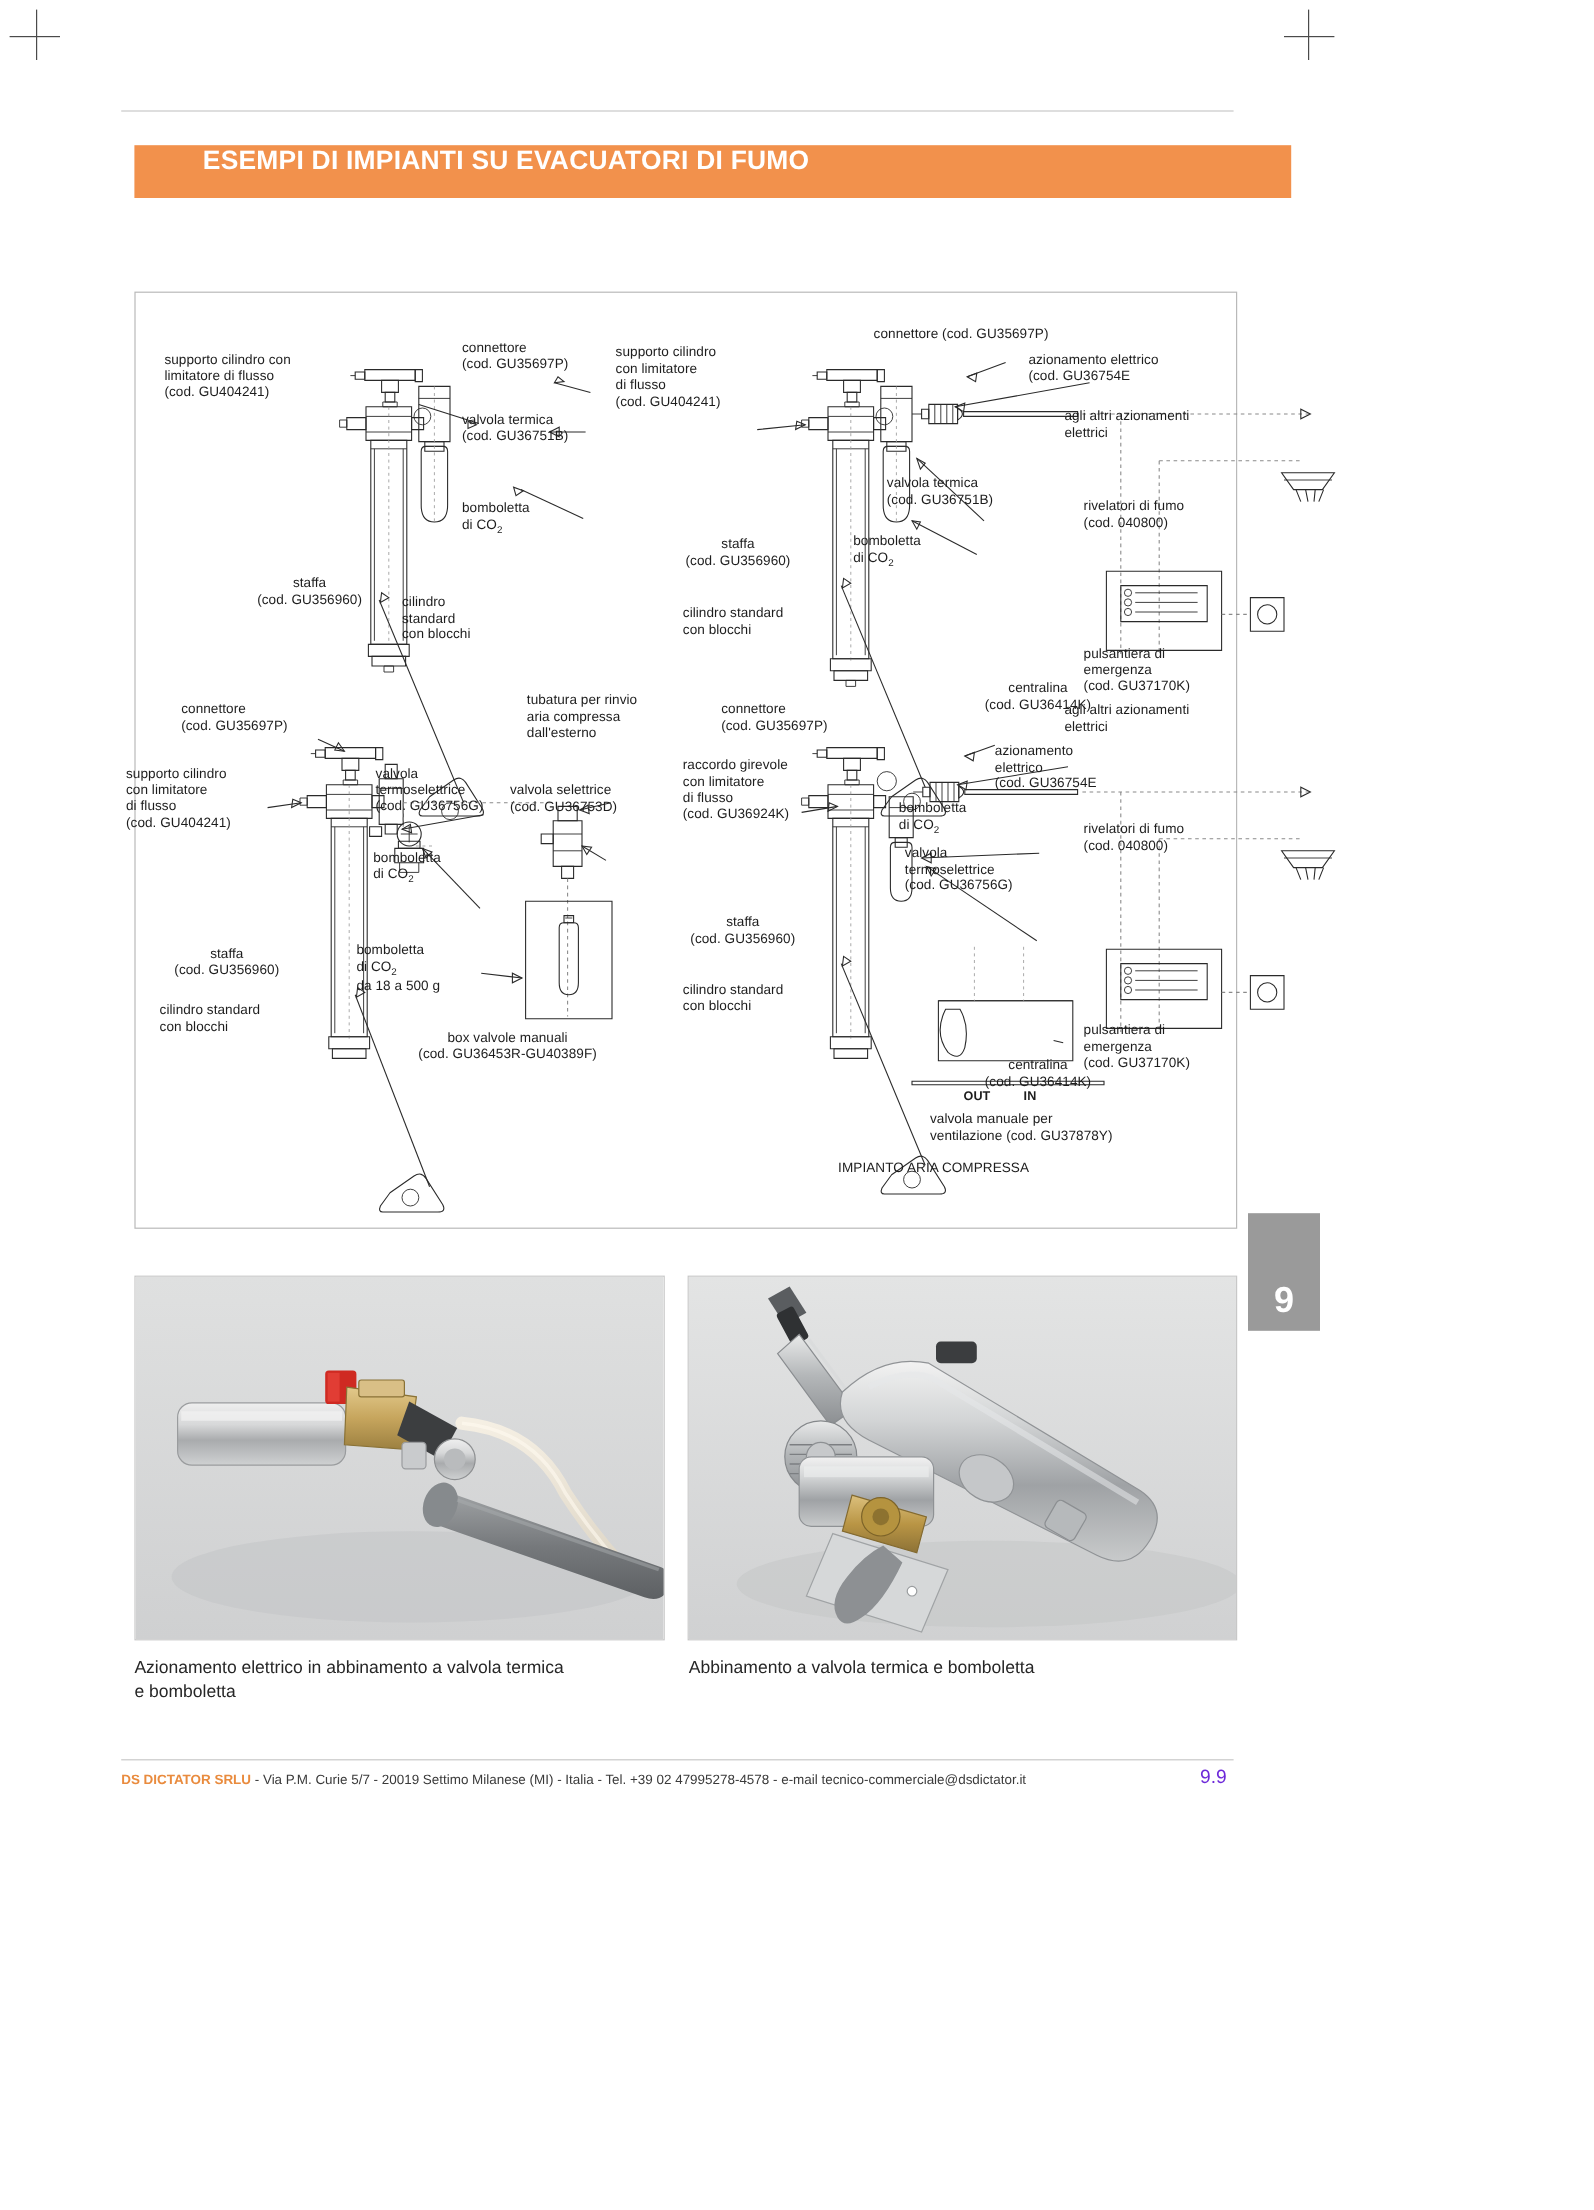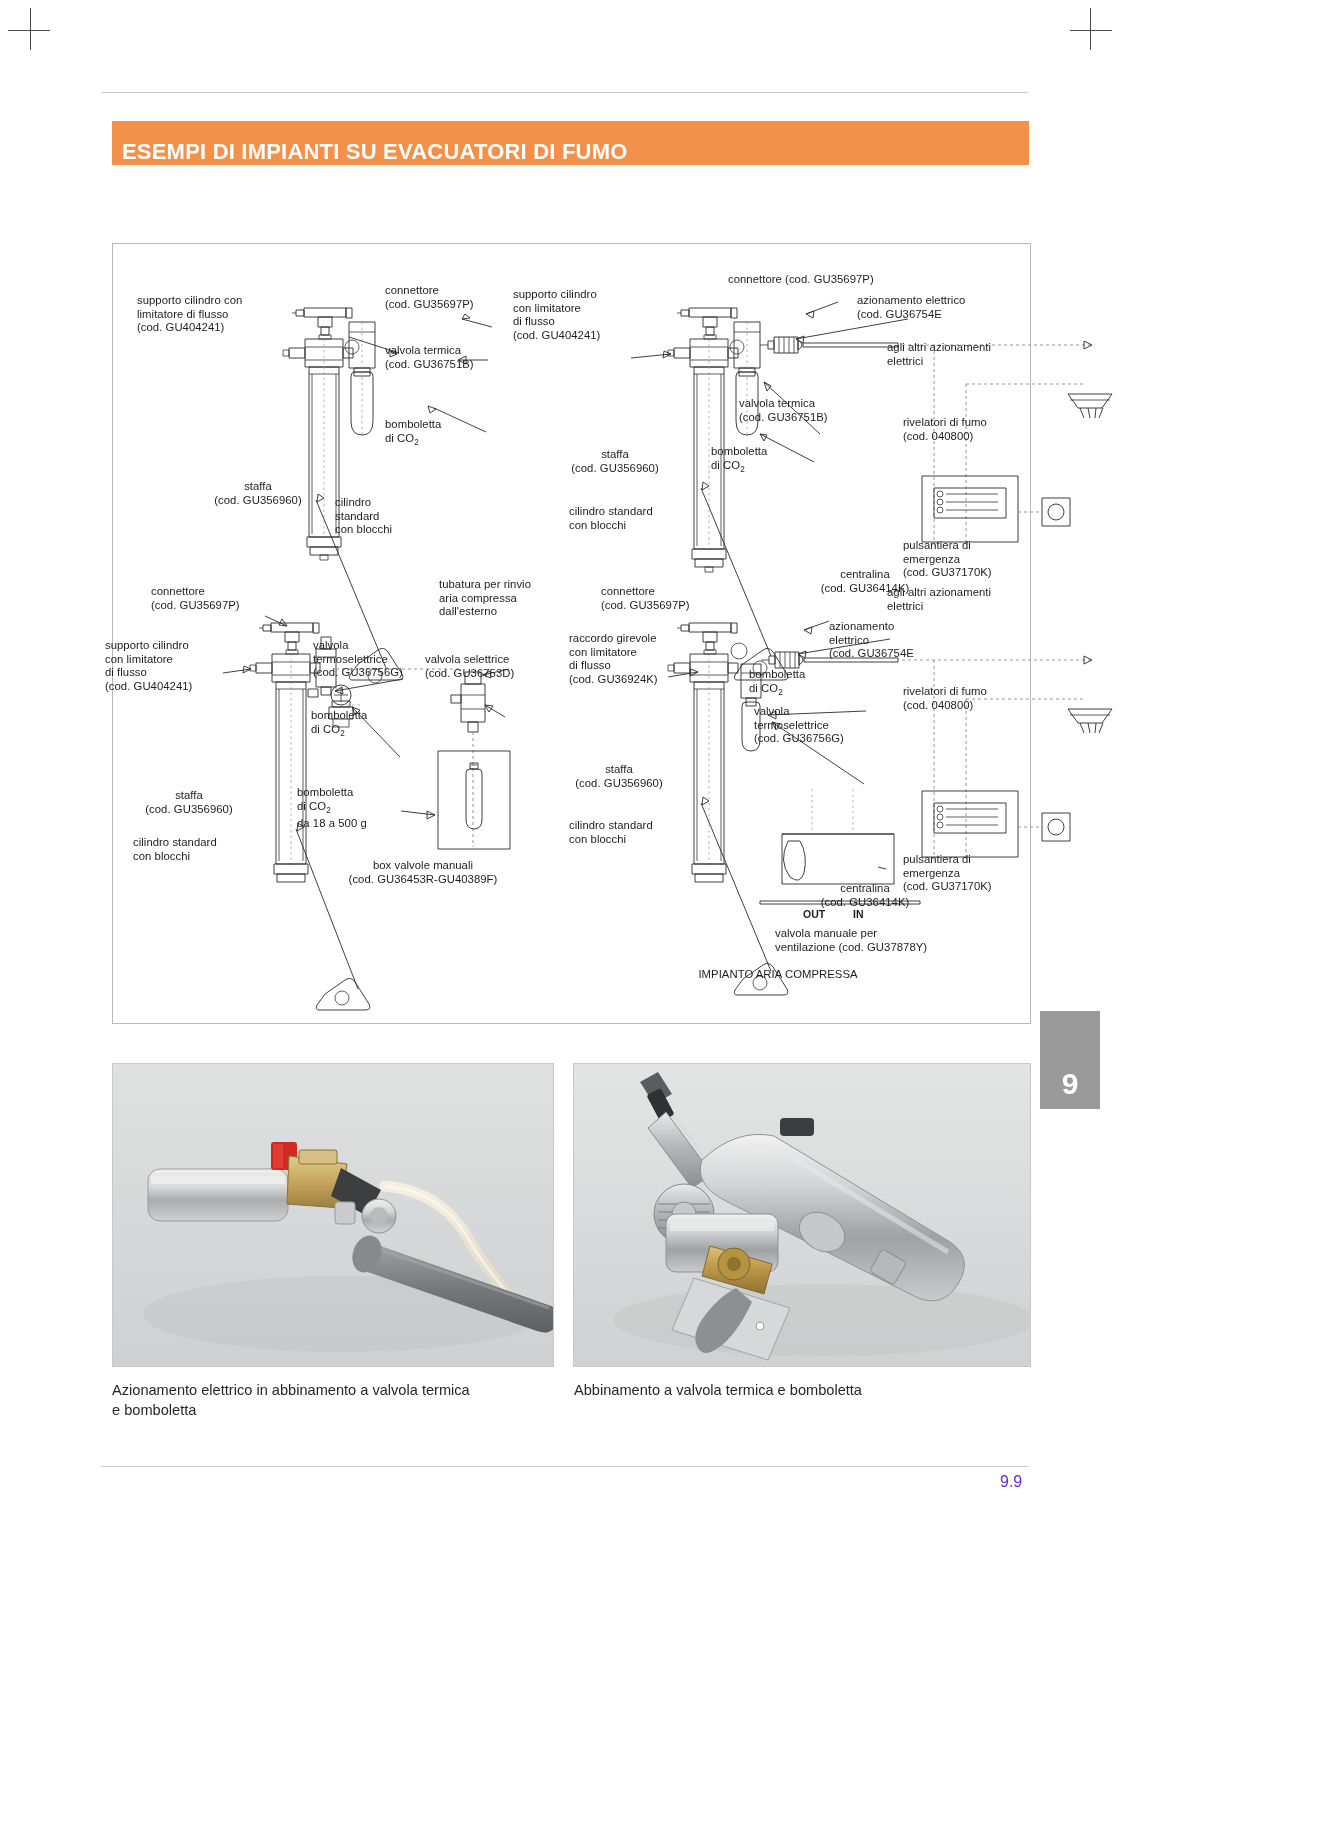--- a/index.html
+++ b/index.html
@@ -17,21 +17,21 @@
   .crop{position:absolute;background:#4a4a4a;}
   .crop-v{width:1px;height:42px;}
   .crop-h{height:1px;width:42px;}
 
   
   .top-rule{position:absolute;left:101px;top:92px;width:927px;height:1px;background:#c9c9c9;}
 
   
   .banner{
     position:absolute;left:112px;top:121px;width:917px;height:44px;
-    background:#f2914c;display:flex;align-items:flex-end;
+    background:#f2914c;display:flex;align-items:flex-start;padding-left:47px;
   }
   .banner-title{
     color:#ffffff;font-size:22px;font-weight:bold;letter-spacing:.2px;
     padding-left:10px;
   }
 
   
   .subtitle{
     position:absolute;left:113px;top:172px;width:920px;
     font-size:21.5px;font-weight:bold;line-height:29px;color:#111;
@@ -588,15 +588,18 @@
 
   <div class="cap" style="left:112px;top:1380px;width:452px;white-space:pre-line;">Azionamento elettrico in abbinamento a valvola termica
 e bomboletta</div>
   <div class="cap" style="left:574px;top:1380px;width:456px;">Abbinamento a valvola termica e bomboletta</div>
 
   <div class="chapter-tab">
     <span>9</span>
   </div>
 
   <div class="footer-rule"></div>
+  <div class="footer">
+    <b>DS DICTATOR SRLU</b><span> - Via P.M. Curie 5/7 - 20019 Settimo Milanese (MI) - Italia - Tel. +39 02 47995278-4578 - e-mail tecnico-commerciale@dsdictator.it</span>
+  </div>
   <div class="folio">9.9</div>
 
 </div>
 
 </body></html>

